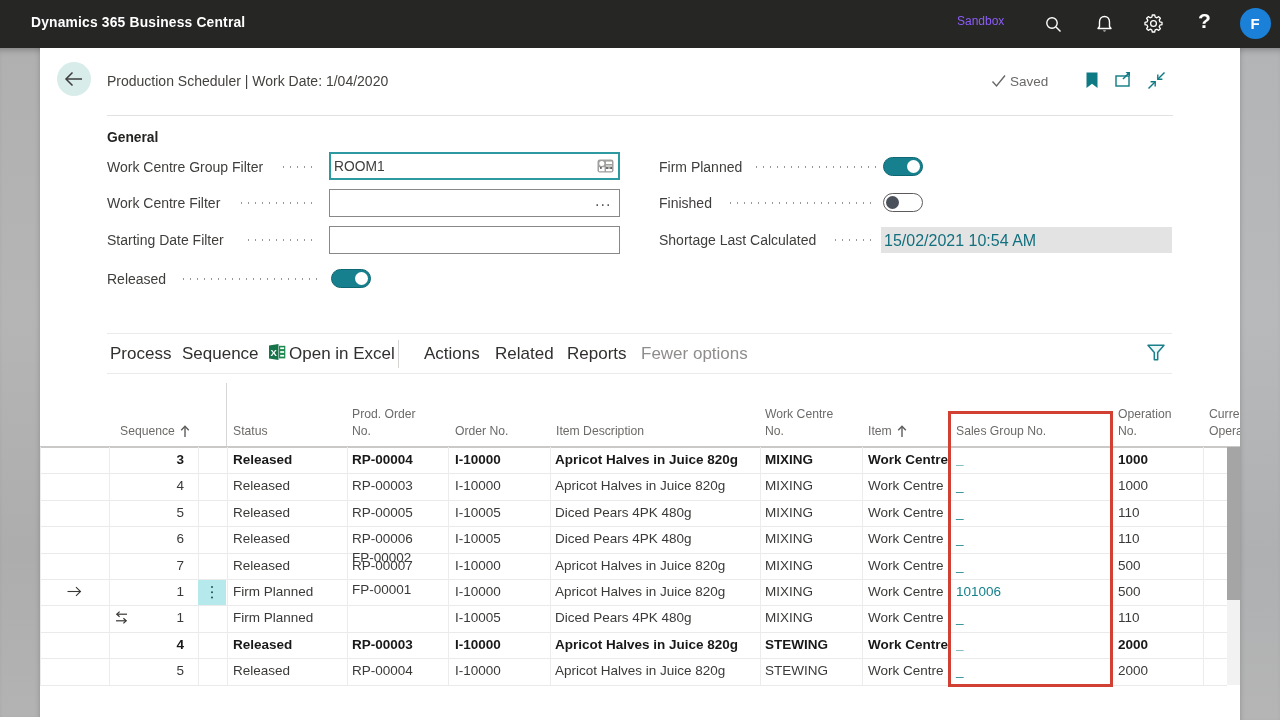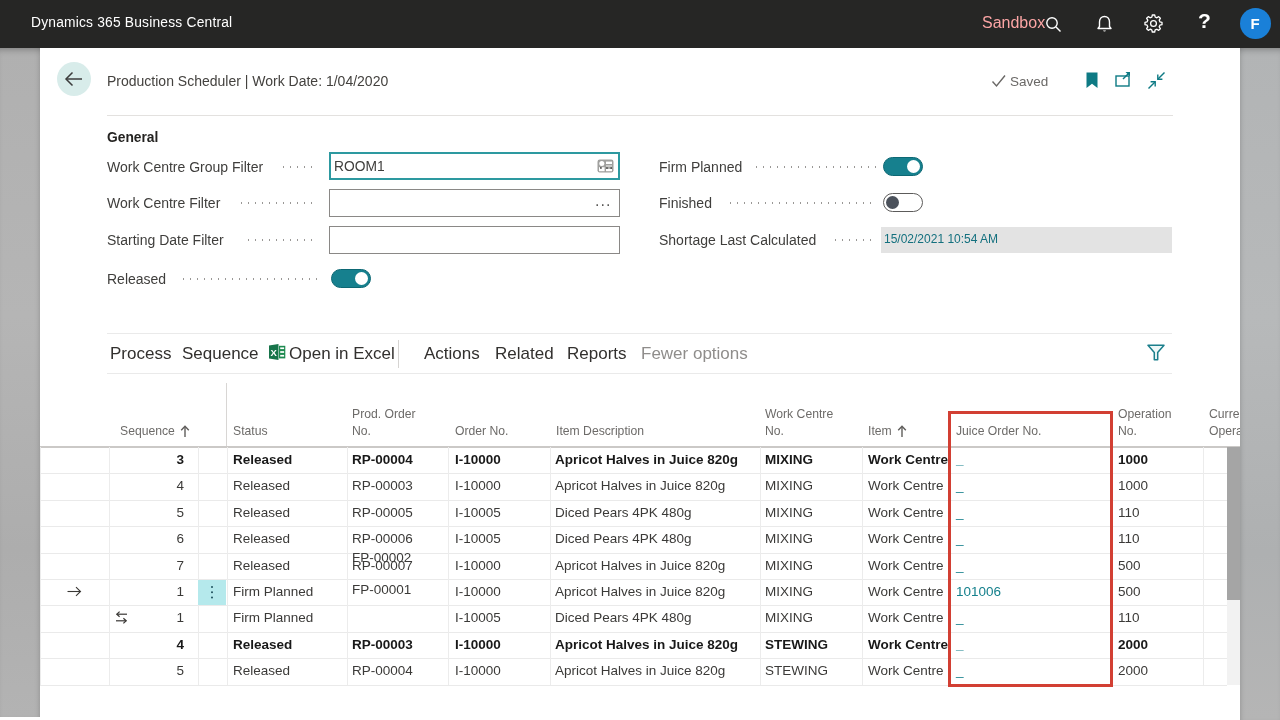--- a/index.html
+++ b/index.html
@@ -16,22 +16,22 @@
 .hcell{position:absolute;font-size:12.2px;line-height:17px;color:#6d6b69;white-space:nowrap}
 .cell{position:absolute;height:26px;line-height:26px;font-size:13.5px;color:#3b3a38;white-space:nowrap}
 .cellb{position:absolute;height:26px;line-height:26px;font-size:13.5px;font-weight:bold;color:#191919;white-space:nowrap}
 .teal{color:#1b7f8c}
 </style></head><body>
 
 <div class="abs" style="left:0;top:48px;width:40px;height:669px;background:linear-gradient(180deg,#b0b0b0 0%,#b5b5b5 40%,#adadad 75%,#b3b3b3 100%);box-shadow:inset 0 6px 6px -4px rgba(0,0,0,.25), inset -4px 0 5px -3px rgba(0,0,0,.12)"></div>
 <div class="abs" style="left:1240px;top:48px;width:40px;height:672px;background:linear-gradient(180deg,#b2b4b5 0%,#b7b9ba 40%,#aeb0b1 75%,#b5b5b5 100%);box-shadow:inset 0 6px 6px -4px rgba(0,0,0,.25), inset 4px 0 5px -3px rgba(0,0,0,.12)"></div>
 
 <div class="abs" style="left:0;top:0;width:1280px;height:48px;background:#262625">
-  <div class="abs" style="left:31px;top:15px;font-size:13.8px;font-weight:normal;color:#fff;letter-spacing:.2px">Dynamics 365 Business Central</div>
-  <div class="abs" style="left:982px;top:14px;font-size:16px;color:#fca5a5">Sandbox</div>
+  <div class="abs" style="left:31px;top:15px;font-size:13.8px;font-weight:bold;color:#fff;letter-spacing:.2px">Dynamics 365 Business Central</div>
+  <div class="abs" style="left:957px;top:14px;font-size:12px;color:#8b5cf6">Sandbox</div>
   <svg class="abs" style="left:1045px;top:16px" width="17" height="17" viewBox="0 0 17 17">
       <circle cx="7" cy="7" r="5.2" fill="none" stroke="#fff" stroke-width="1.4"></circle>
       <line x1="11" y1="11" x2="15.5" y2="15.5" stroke="#fff" stroke-width="1.4"></line>
     </svg>
   <svg class="abs" style="left:1096px;top:15px" width="17" height="18" viewBox="0 0 17 18">
       <path d="M8.5 1.5 C5.5 1.5 3.5 3.8 3.5 7 L3.5 11.5 L2 13.5 L15 13.5 L13.5 11.5 L13.5 7 C13.5 3.8 11.5 1.5 8.5 1.5 Z" fill="none" stroke="#fff" stroke-width="1.4" stroke-linejoin="round"></path>
       <path d="M7 15.5 A1.6 1.6 0 0 0 10 15.5 Z" fill="#fff"></path>
     </svg>
   <svg class="abs" style="left:1144px;top:14px" width="19" height="19" viewBox="0 0 19 19">
       <path d="M15.88 7.80 L18.02 8.30 L18.02 10.70 L15.88 11.20 A6.6 6.6 0 0 1 15.18 12.87 L16.37 14.67 L14.67 16.37 L12.81 15.21 A6.6 6.6 0 0 1 11.13 15.89 L10.70 18.02 L8.30 18.02 L7.80 15.88 A6.6 6.6 0 0 1 6.13 15.18 L4.33 16.37 L2.63 14.67 L3.79 12.81 A6.6 6.6 0 0 1 3.11 11.13 L0.98 10.70 L0.98 8.30 L3.12 7.80 A6.6 6.6 0 0 1 3.82 6.13 L2.63 4.33 L4.33 2.63 L6.19 3.79 A6.6 6.6 0 0 1 7.87 3.11 L8.30 0.98 L10.70 0.98 L11.20 3.12 A6.6 6.6 0 0 1 12.87 3.82 L14.67 2.63 L16.37 4.33 L15.21 6.19 A6.6 6.6 0 0 1 15.89 7.87 Z" fill="none" stroke="#fff" stroke-width="1.3" stroke-linejoin="round"></path>
@@ -110,21 +110,21 @@
 <div class="lbl" style="left:659px;top:231px">Shortage Last Calculated</div>
 <div class="dots" style="left:832px;top:239px;width:44px"></div>
 
 <div class="tgl-on" style="left:883px;top:157px">
     <div class="knob"></div>
   </div>
 <div class="tgl-off" style="left:883px;top:193px">
     <div class="knob"></div>
   </div>
 <div class="abs" style="left:881px;top:227px;width:291px;height:26px;background:#e3e3e3"></div>
-<div class="abs" style="left:884px;top:232px;font-size:12px;color:#13707e">15/02/2021 10:54 AM</div>
+<div class="abs" style="left:884px;top:232px;font-size:16px;color:#13707e">15/02/2021 10:54 AM</div>
 
 <div class="hline" style="left:107px;top:333px;width:1065px"></div>
 <div class="hline" style="left:107px;top:373px;width:1065px"></div>
 <div class="menu" style="left:110px">Process</div>
 <div class="menu" style="left:182px">Sequence</div>
 <svg class="abs" style="left:269px;top:344px" width="17" height="16" viewBox="0 0 17 16">
     <rect x="10" y="1.8" width="6.3" height="12.6" fill="#1e8a50"></rect>
     <g fill="#fff">
       <rect x="11.2" y="3.4" width="3.9" height="1.7"></rect>
       <rect x="11.2" y="7.15" width="3.9" height="1.7"></rect>
@@ -153,21 +153,21 @@
   <div class="hcell" style="left:233px;top:423px">Status</div>
   <div class="hcell" style="left:352px;top:406px">Prod. Order<br>No.</div>
   <div class="hcell" style="left:455px;top:423px">Order No.</div>
   <div class="hcell" style="left:556px;top:423px">Item Description</div>
   <div class="hcell" style="left:765px;top:406px">Work Centre<br>No.</div>
   <div class="hcell" style="left:868px;top:423px">Item</div>
   <svg class="abs" style="left:897px;top:425px" width="10" height="13" viewBox="0 0 10 13">
       <line x1="5" y1="1.8" x2="5" y2="12" stroke="#5f5d5b" stroke-width="1.4"></line>
       <polyline points="1.2,5.2 5,1.2 8.8,5.2" fill="none" stroke="#5f5d5b" stroke-width="1.4"></polyline>
     </svg>
-  <div class="hcell" style="left:956px;top:423px">Juice Order No.</div>
+  <div class="hcell" style="left:956px;top:423px">Sales Group No.</div>
   <div class="hcell" style="left:1118px;top:406px">Operation<br>No.</div>
   <div class="abs" style="left:1209px;top:406px;width:31px;overflow:hidden">
       <div class="hcell" style="position:static">Current<br>Operation</div>
     </div>
 </div>
 
 <div class="vline" style="left:226px;top:383px;height:63px;background:#d8d6d4"></div>
 <div class="hline" style="left:40px;top:446px;width:1200px;height:1.5px;background:#cbc9c7"></div>
 
 <div class="abs" style="left:1227px;top:447px;width:13px;height:153px;background:#a5a5a5"></div>

